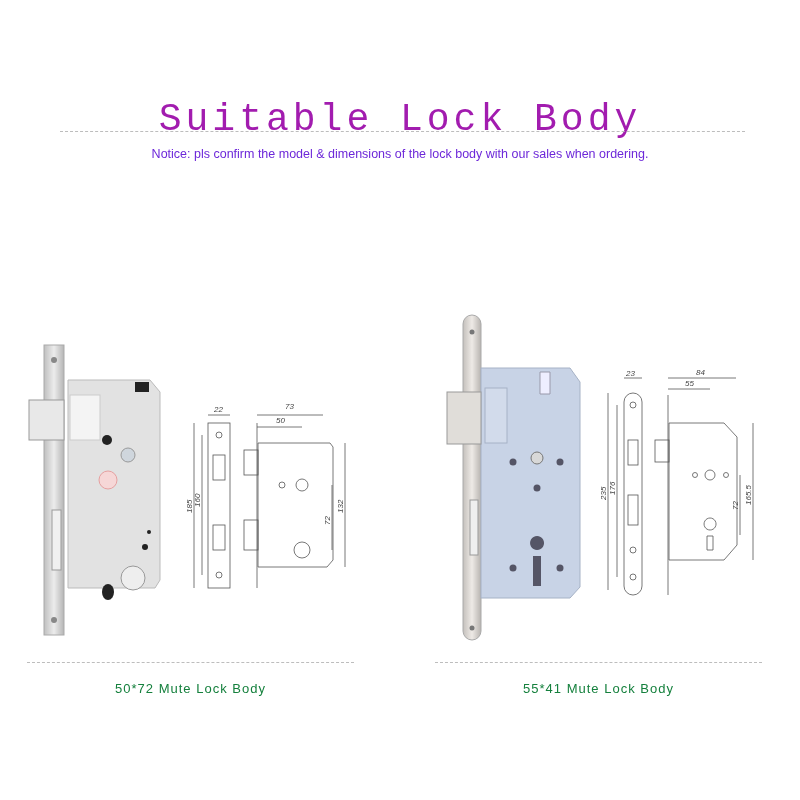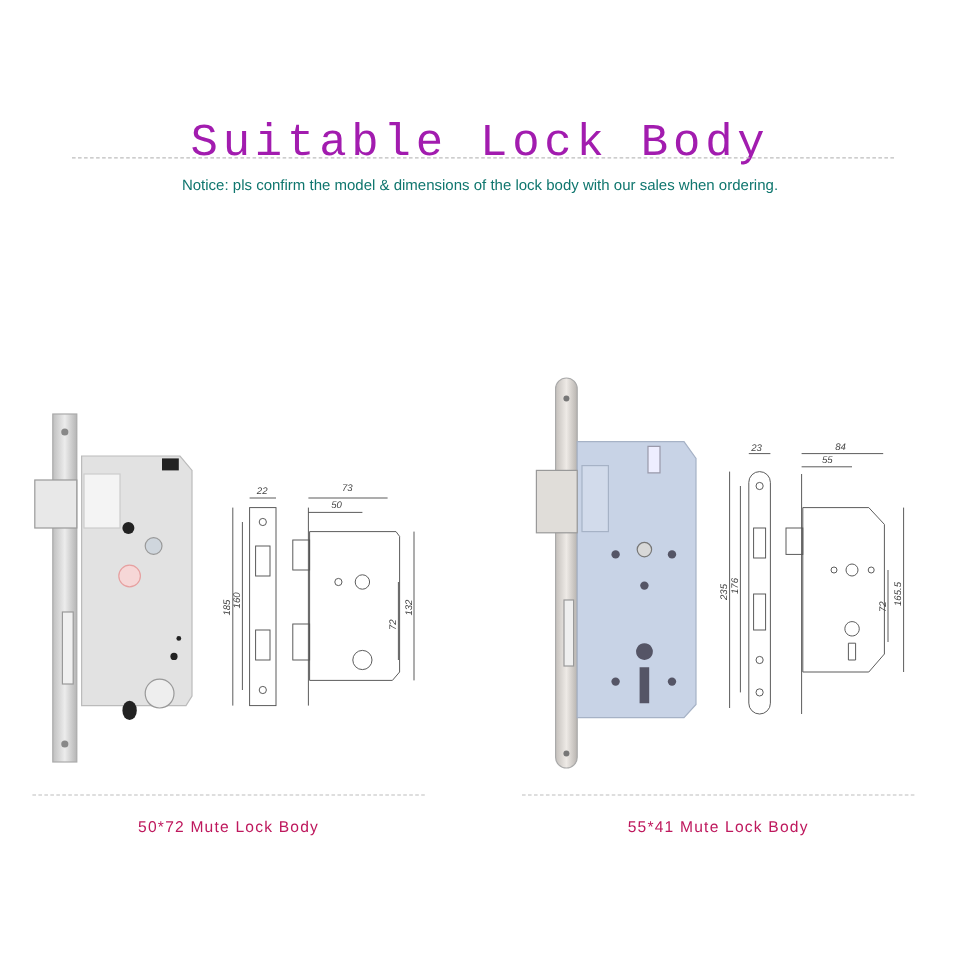--- a/index.html
+++ b/index.html
@@ -1,20 +1,20 @@
 <!DOCTYPE html>
 <html><head>
 <meta charset="utf-8">
 <style>
   html,body{margin:0;padding:0;background:#fff;}
   body{width:800px;height:800px;position:relative;overflow:hidden;font-family:"DejaVu Sans",sans-serif;color:#444;}
   .title{position:absolute;left:0;right:0;top:78px;text-align:center;font-size:38px;letter-spacing:4px;color:#a21caf;font-family:Liberation Mono, monospace;margin-top:20px;}
   .rule{position:absolute;border-top:1px dashed #bdbdbd;height:0;}
-  .notice{position:absolute;left:0;right:0;top:147px;text-align:center;font-size:12.5px;color:#0f766e;font-family:"Liberation Sans",sans-serif;}
-  .caption{position:absolute;font-size:13px;letter-spacing:1px;color:#be185d;text-align:center;font-family:"Liberation Sans",sans-serif;}
+  .notice{position:absolute;left:0;right:0;top:147px;text-align:center;font-size:12.5px;color:#6d28d9;font-family:"Liberation Sans",sans-serif;}
+  .caption{position:absolute;font-size:13px;letter-spacing:1px;color:#15803d;text-align:center;font-family:"Liberation Sans",sans-serif;}
   .product{position:absolute;font-style:italic;}
   svg text{font-family:"Liberation Sans",sans-serif;}
 </style>
 </head>
 <body>
 
 <div class="title">Suitable Lock Body</div>
 <div class="rule" style="left:60px;width:685px;top:131px;"></div>
 <div class="notice">Notice: pls confirm the model &amp; dimensions of the lock body with our sales when ordering.</div>
 

